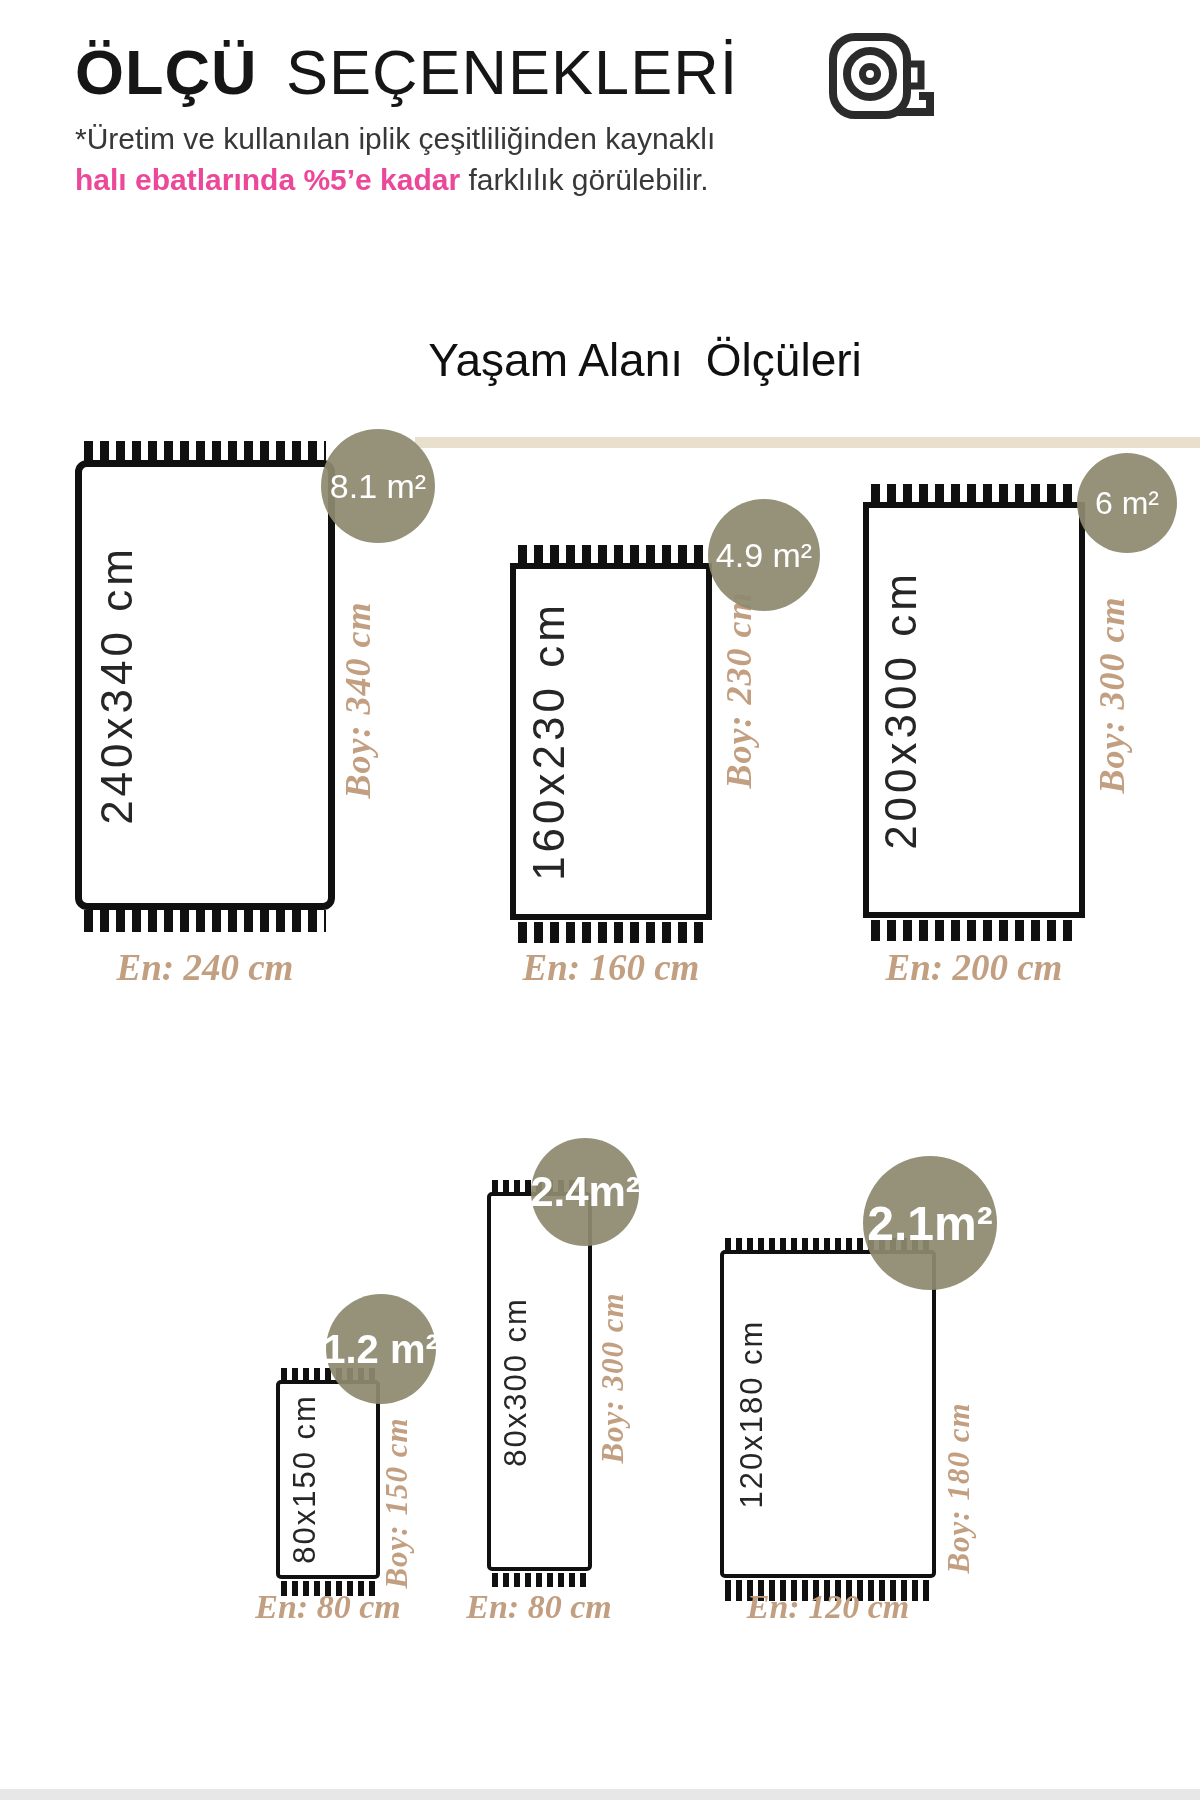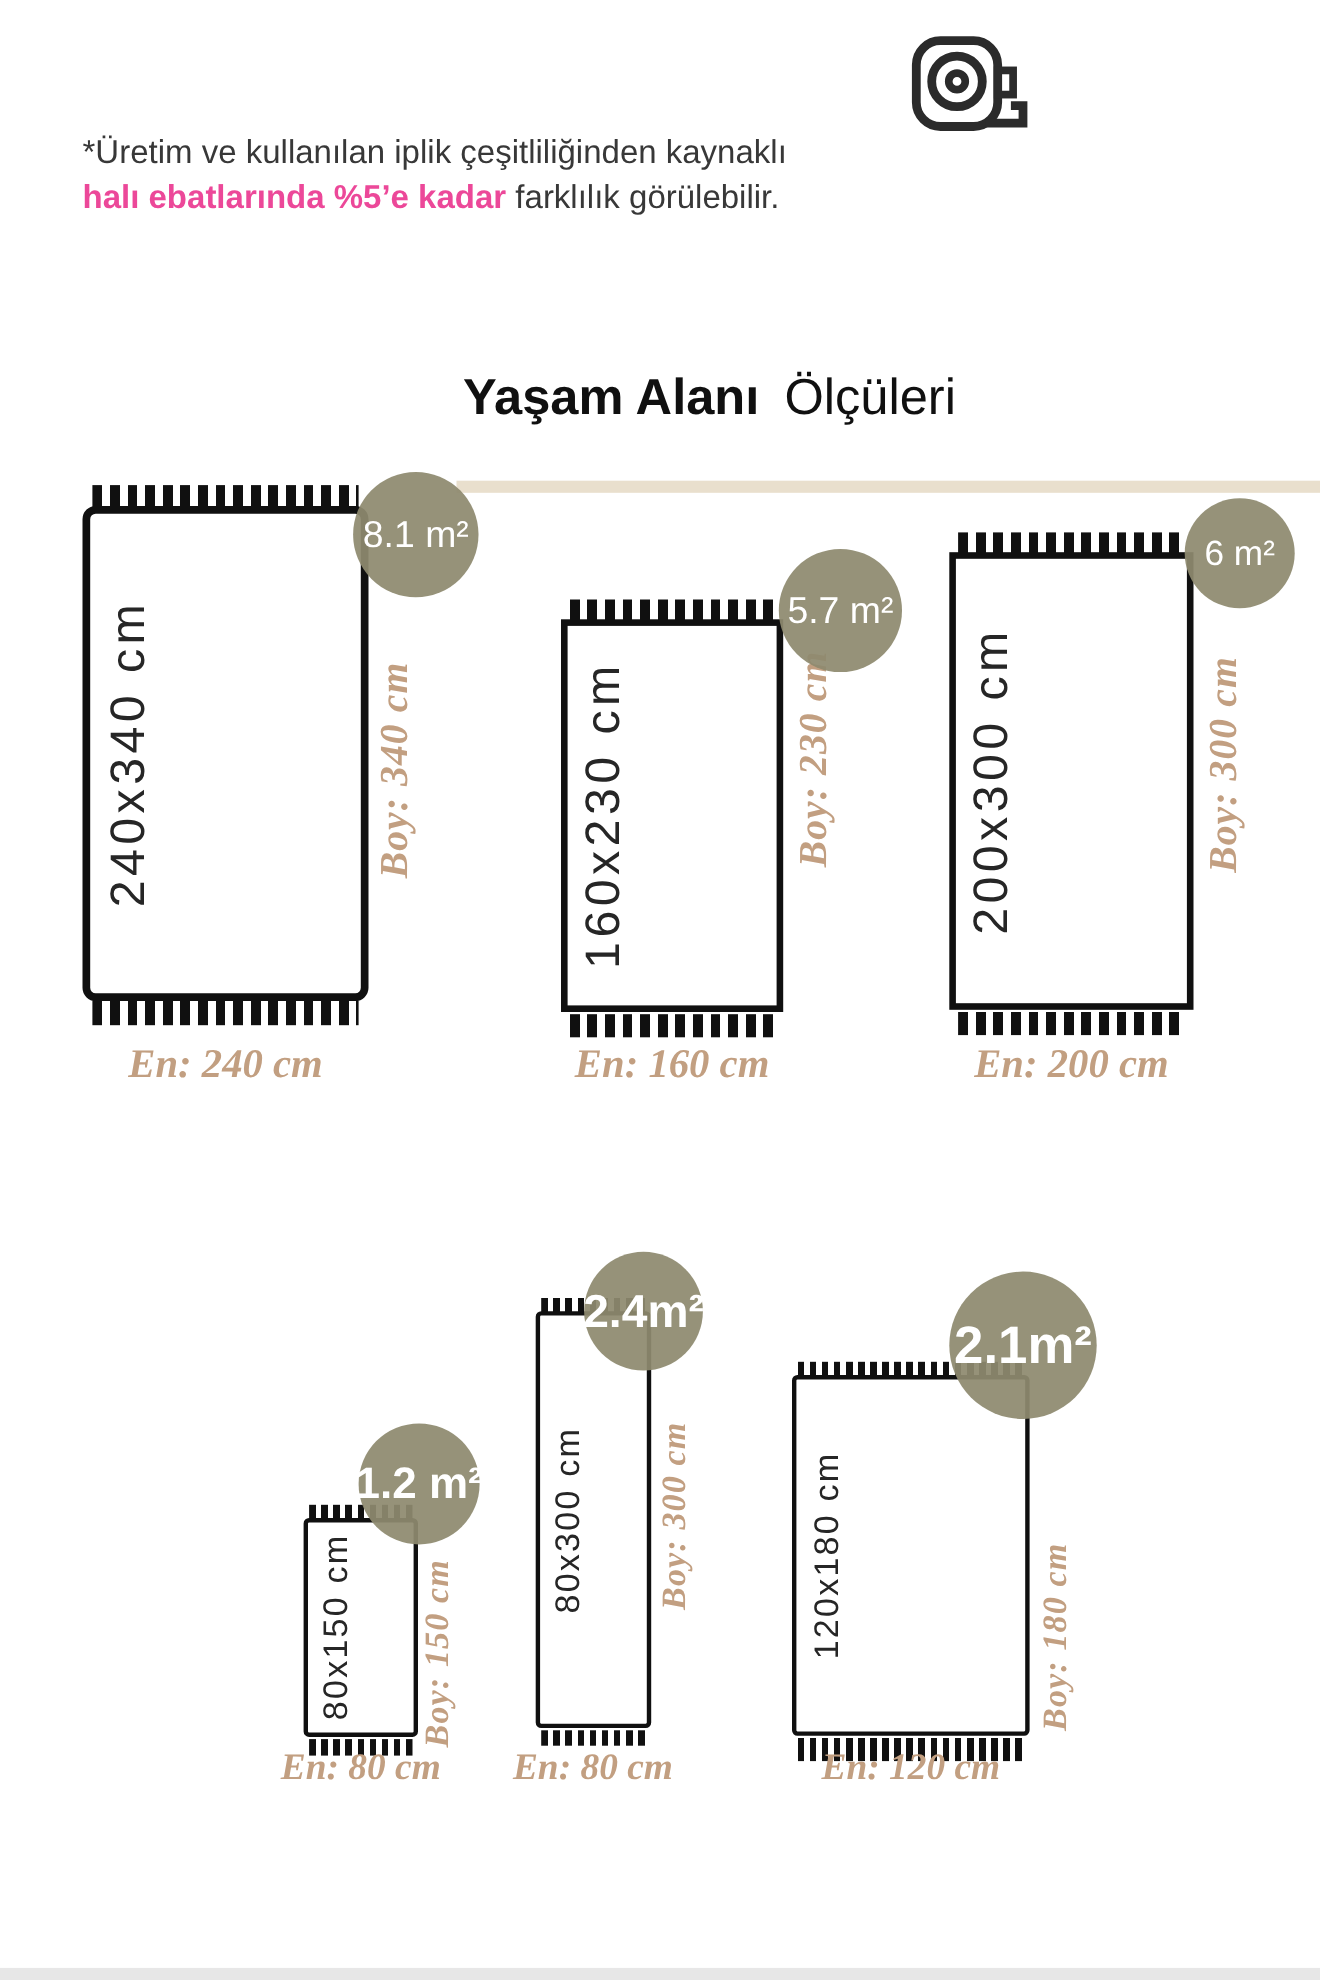--- a/index.html
+++ b/index.html
@@ -10,21 +10,21 @@
   .title{position:absolute;left:75px;top:36px;font-size:63px;color:#161616;letter-spacing:1px;white-space:nowrap;}
   .title .t1{font-weight:700;}
   .title .t2{font-weight:300;margin-left:10px;}
   .tape-icon{position:absolute;left:826px;top:30px;}
   .note{position:absolute;left:75px;top:118px;font-size:30px;line-height:1.38;color:#383838;}
   .note b{color:#ec4899;}
 
   
   .section-heading{position:absolute;left:0;top:333px;width:1290px;text-align:center;
                    font-size:46px;color:#101010;white-space:nowrap;z-index:2;}
-  .section-heading .h1{font-weight:700;}
+  .section-heading .h1{font-weight:400;}
   .section-heading .h2{font-weight:300;margin-left:10px;}
   .band{position:absolute;left:415px;top:437px;width:785px;height:11px;background:#e9dfcd;z-index:1;}
 
   
   .rug-rect{position:absolute;box-sizing:border-box;border:6px solid #101010;background:#fff;z-index:2;}
   .fringe{position:absolute;z-index:2;background:repeating-linear-gradient(to right,#101010 0 9px,transparent 9px 16px);}
   .fringe.small{background:repeating-linear-gradient(to right,#101010 0 6px,transparent 6px 11px);}
   .vlabel{position:absolute;white-space:nowrap;transform:translate(-50%,-50%) rotate(-90deg);z-index:3;}
   .size{color:#262626;font-weight:400;letter-spacing:4px;font-size:44px;}
   .size.sm{font-size:31px;letter-spacing:2px;}
@@ -90,20 +90,24 @@
   .r6-en{left:728px;width:200px;top:1588px;text-align:center;}
   .r6-badge{left:863px;top:1156px;width:134px;height:134px;font-size:48px;font-weight:600;}
 
   .footer-strip{position:absolute;left:0;top:1789px;width:1200px;height:11px;background:#e7e7e7;z-index:1;}
 </style>
 </head>
 <body>
 
 <div class="canvas">
 
+  <div class="title">
+    <span class="t1">ÖLÇÜ</span>
+    <span class="t2">SEÇENEKLERİ</span>
+  </div>
 
   <div class="tape-icon">
     <svg width="112" height="100" viewBox="0 0 112 100" fill="none">
       <rect x="7" y="7" width="74" height="78" rx="22" stroke="#2b2b2b" stroke-width="8"></rect>
       <circle cx="44" cy="44" r="23" stroke="#2b2b2b" stroke-width="8"></circle>
       <circle cx="44" cy="44" r="7.5" stroke="#2b2b2b" stroke-width="7"></circle>
       <rect x="81" y="34" width="14" height="22" stroke="#2b2b2b" stroke-width="7"></rect>
       <path d="M70 82 H104 V66 H93" stroke="#2b2b2b" stroke-width="8"></path>
     </svg>
   </div>
@@ -129,21 +133,21 @@
     <span>8.1 m²</span>
   </div>
 
   <div class="rug-rect r2-rect"></div>
   <div class="fringe r2-ft"></div>
   <div class="fringe r2-fb"></div>
   <div class="vlabel size r2-size">160x230 cm</div>
   <div class="vlabel boy r2-boy">Boy: 230 cm</div>
   <div class="en r2-en">En: 160 cm</div>
   <div class="badge r2-badge">
-    <span>5.7 m²</span>
+    <span>4.9 m²</span>
   </div>
 
   <div class="rug-rect r3-rect"></div>
   <div class="fringe r3-ft"></div>
   <div class="fringe r3-fb"></div>
   <div class="vlabel size r3-size">200x300 cm</div>
   <div class="vlabel boy r3-boy">Boy: 300 cm</div>
   <div class="en r3-en">En: 200 cm</div>
   <div class="badge r3-badge">
     <span>6 m²</span>

